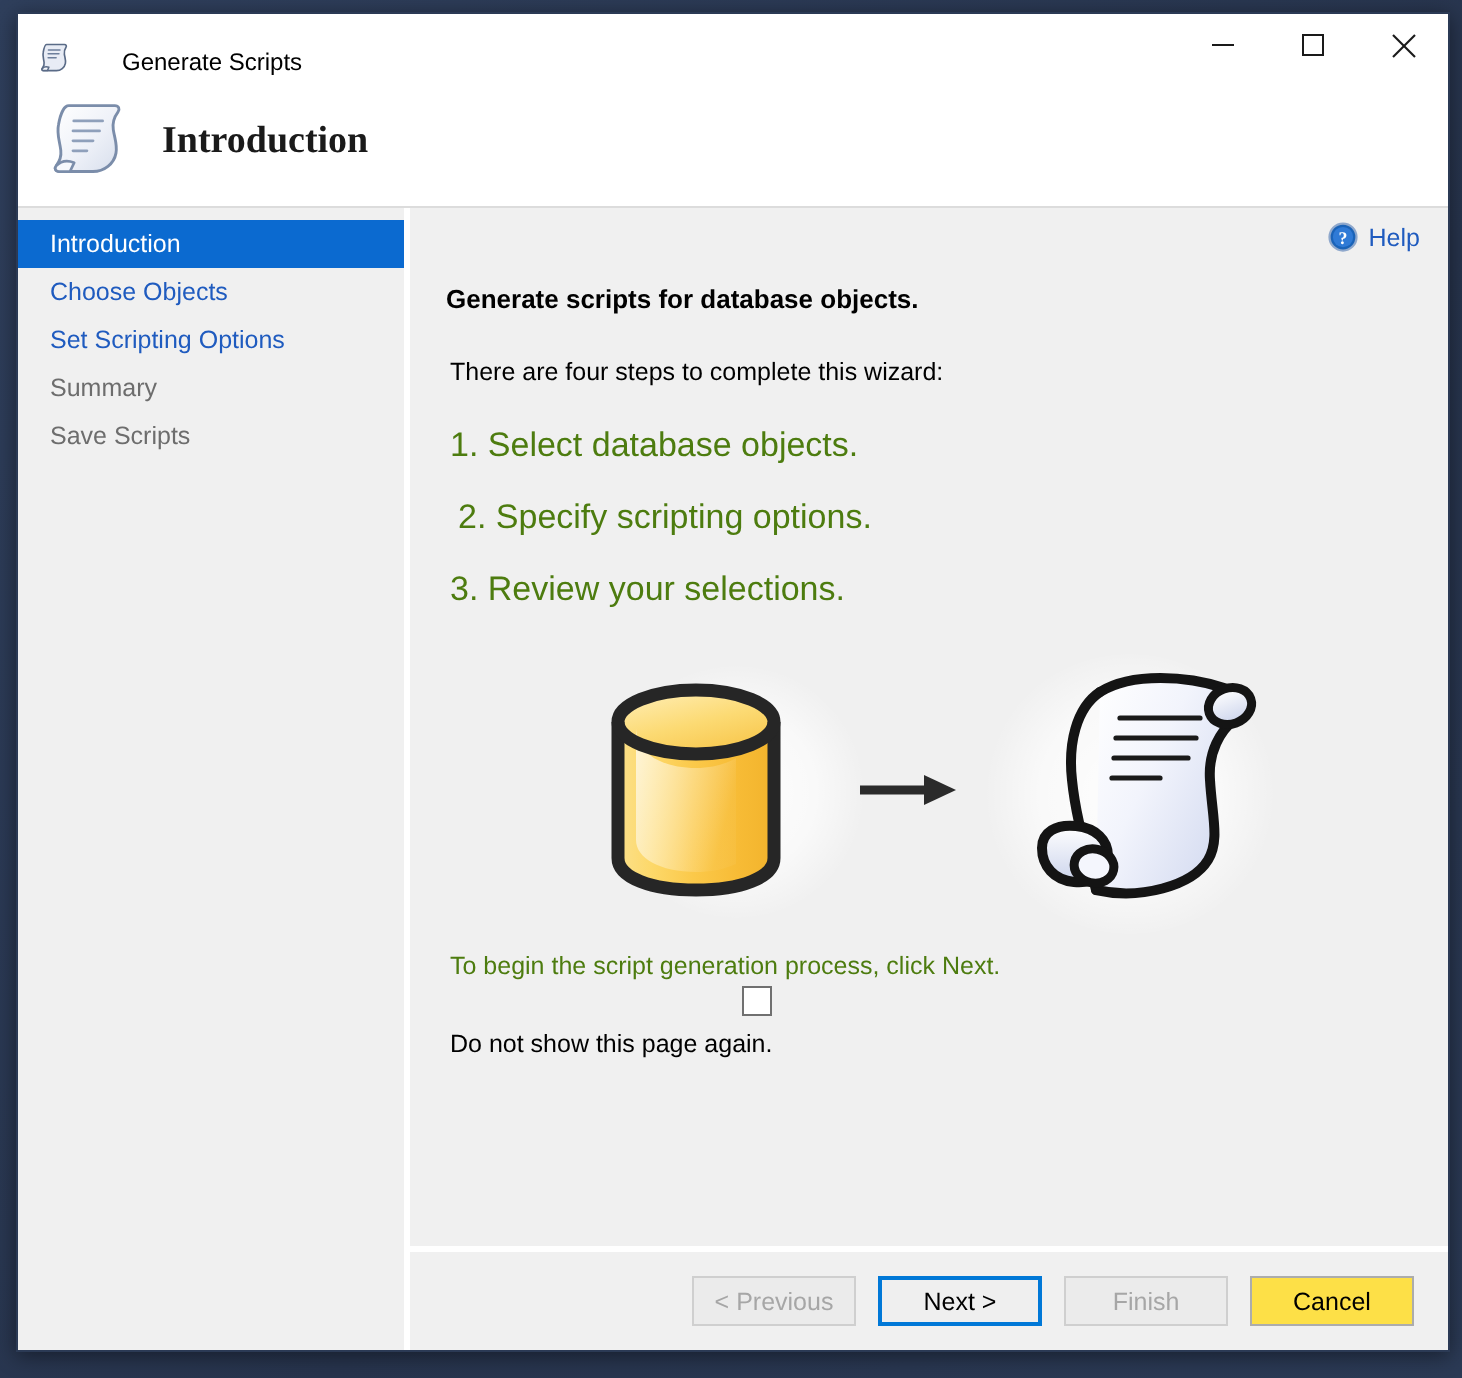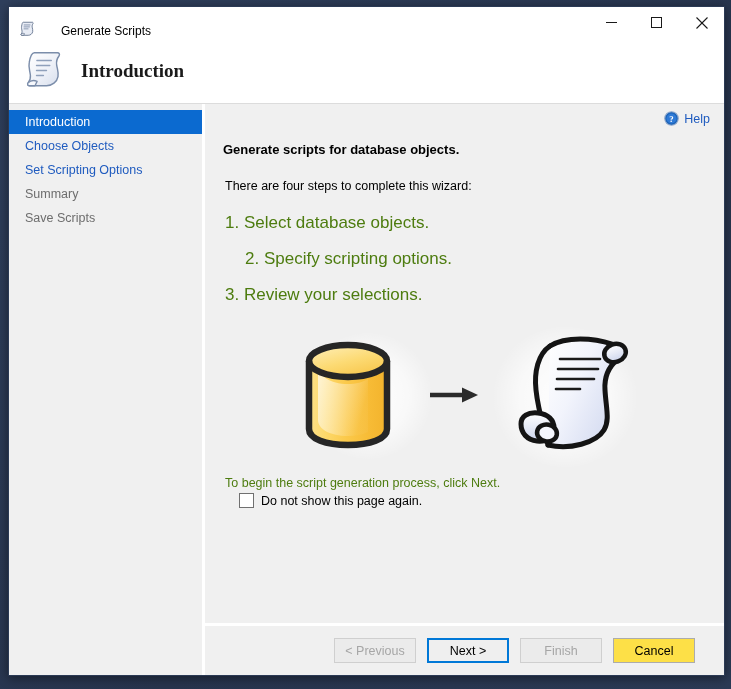--- a/index.html
+++ b/index.html
@@ -168,21 +168,21 @@
     color: #000000;
     margin: 0 0 19px 2px;
     line-height: 16px;
     max-width: 480px;
   }
   .step {
     font-size: 17px;
     color: #4d7c0f;
     margin: 0 0 16px 2px;
   }
-  .step.indent { margin-left: 22px; }
+  .step.indent { margin-left: 6px; }
 
   
   #graphic {
     position: relative;
     height: 135px;
     margin-top: 22px;
   }
   #graphic-inner {
     position: absolute;
     left: 50%;
@@ -207,25 +207,26 @@
   #scroll-icon { position: relative; width: 118px; height: 125px; z-index: 2; }
 
   
   #begin-text {
     font-size: 12.5px;
     color: #4d7c0f;
     margin: 14px 0 3px 2px;
   }
   #dontshow-row {
     display: flex;
-    align-items: center;
+    align-items: flex-end;
     gap: 7px;
-    margin-left: 16px;
+    margin-left: 2px;
     cursor: pointer;
     width: max-content;
+    flex-direction: column;
   }
   #dontshow-box {
     width: 13px;
     height: 13px;
     background: #ffffff;
     border: 1px solid #707070;
     flex: none;
   }
   #dontshow-label {
     font-size: 12.5px;
@@ -235,21 +236,21 @@
 
   
   #buttonbar {
     height: 52px;
     flex: none;
     background: #f0f0f0;
     border-top: 3px solid #ffffff;
     display: flex;
     align-items: center;
     justify-content: flex-end;
-    padding-right: 29px;
+    padding-right: 17px;
     gap: 11px;
     box-sizing: border-box;
   }
   .btn {
     width: 82px;
     height: 25px;
     font-family: "Liberation Sans", sans-serif;
     font-size: 12.5px;
     color: #000000;
     background: #fde047;

